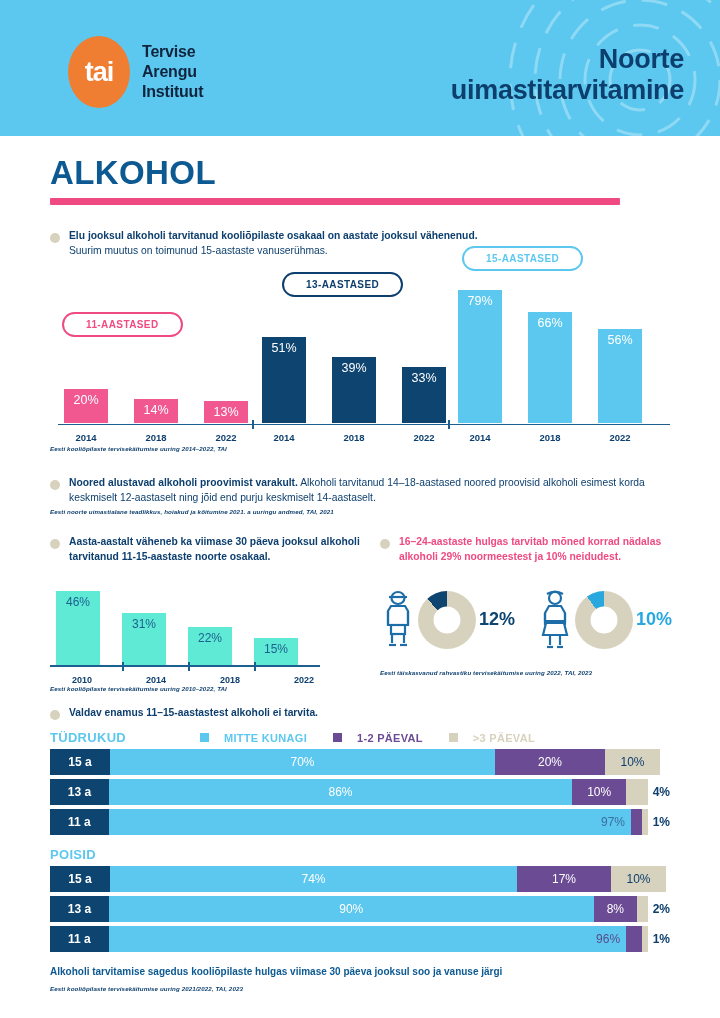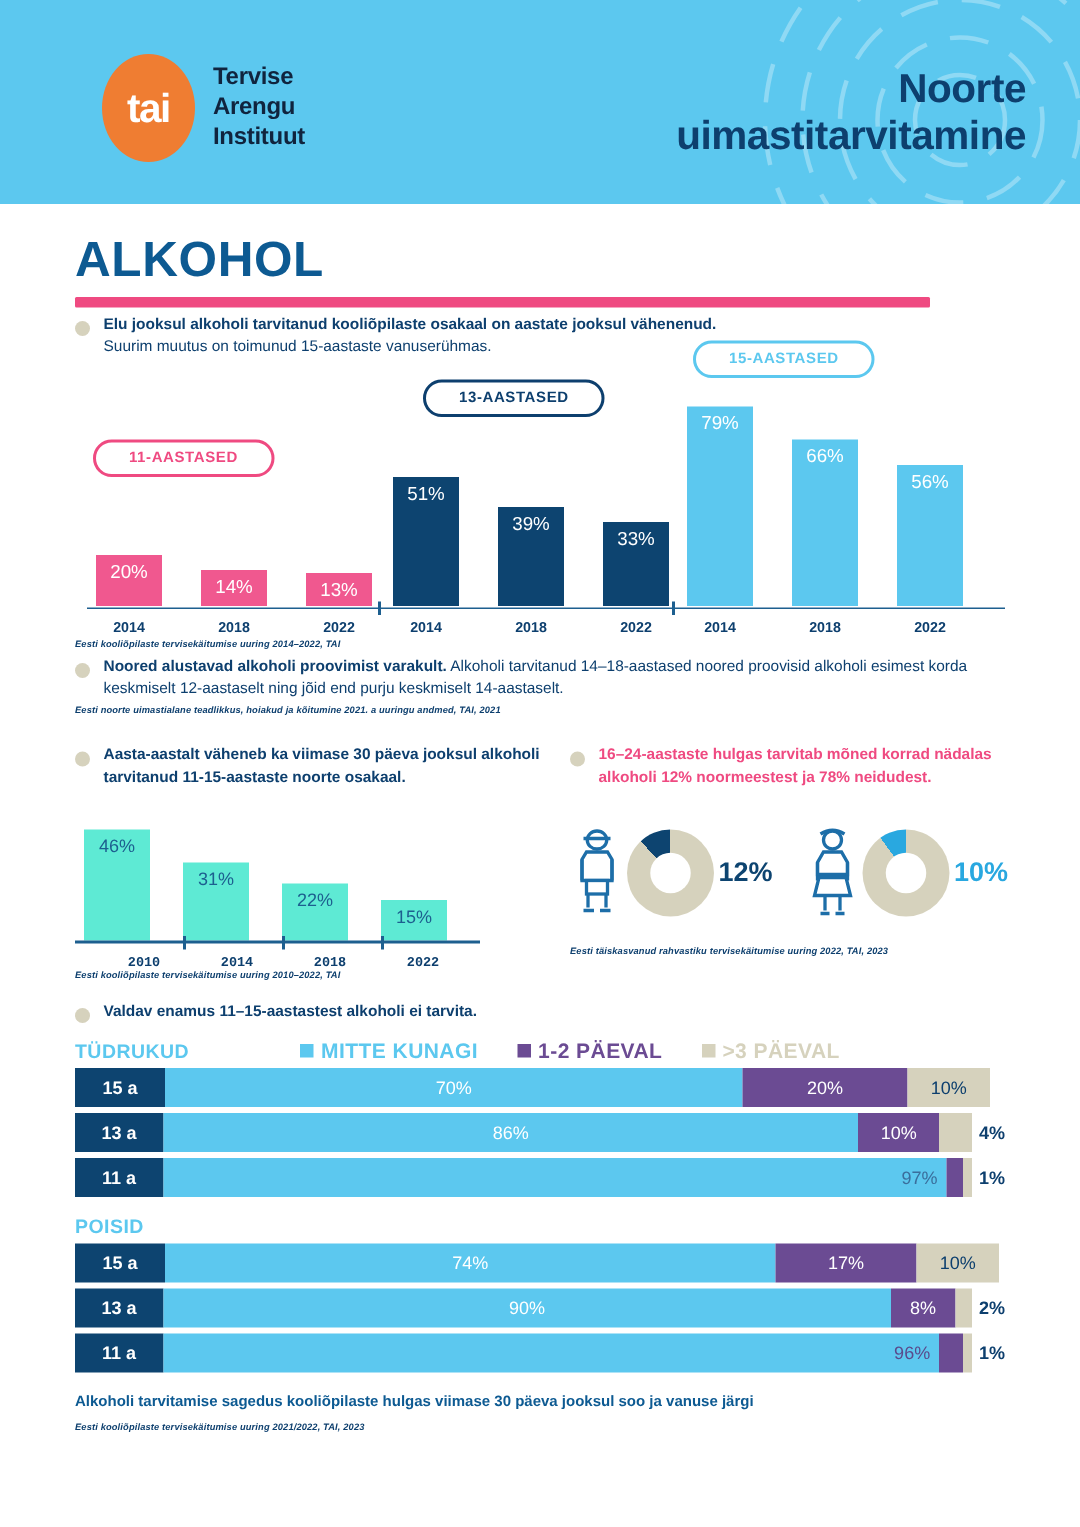--- a/index.html
+++ b/index.html
@@ -62,21 +62,21 @@
     font-weight: bold;
     letter-spacing: 0.4px;
     margin-top: 18px;
   }
   .title-rule {
     height: 7px; background: #ef4a81;
     margin-top: 6px; width: 570px;
     border-radius: 1px;
   }
 
-  .bullet-row { display: flex; gap: 9px; margin-top: 5px; align-items: flex-start; }
+  .bullet-row { display: flex; gap: 9px; margin-top: 24px; align-items: flex-start; }
   .bullet-dot {
     width: 10px; height: 10px; border-radius: 50%;
     background: #d6d2bd; flex: none; margin-top: 4px;
   }
   .bullet-text { font-size: 10.3px; line-height: 1.42; color: #0d3f6e; }
   .bullet-text b { font-weight: bold; }
   .bullet-text .light { font-weight: normal; }
   .bullet-text.pink { color: #ef4a81; font-weight: bold; }
 
   
@@ -150,23 +150,23 @@
     width: 44px; background: #5eead4;
     display: flex; justify-content: center; align-items: flex-start;
     padding-top: 4px;
     color: #1d5f8f; font-size: 12px;
   }
   .chart2 .axis2 {
     position: absolute; bottom: 18px; left: 0; width: 270px;
     height: 1.5px; background: #1d5f8f;
   }
   .chart2 .yearrow2 {
-    position: absolute; bottom: 0; left: 24px;
-    display: flex; gap: 18px;
-    font-size: 9px; font-weight: bold; color: #0d3f6e; font-family: Liberation Mono, monospace;
+    position: absolute; bottom: 0; left: 10px;
+    display: flex; gap: 30px;
+    font-size: 9px; font-weight: bold; color: #0d3f6e;
   }
   .chart2 .yearrow2 span { width: 44px; text-align: center; }
 
   
   .donuts { display: flex; gap: 22px; margin-top: 10px; }
   .donut-unit { display: flex; align-items: center; gap: 2px; }
   .donut {
     width: 58px; height: 58px; border-radius: 50%;
     position: relative;
   }
@@ -174,21 +174,21 @@
     content: ""; position: absolute;
     left: 50%; top: 50%; transform: translate(-50%,-50%);
     width: 27px; height: 27px; border-radius: 50%;
     background: #fff;
   }
   .donut-pct { font-size: 18px; font-weight: bold; margin-left: 1px; }
 
   
   .stack-title { color: #5cc8ef; font-weight: bold; font-size: 13px; letter-spacing: 0.3px; }
   .legend { display: flex; gap: 26px; align-items: center; }
-  .legend-item { display: flex; align-items: center; gap: 5px; font-size: 14px; font-weight: bold; letter-spacing: 0.3px; }
+  .legend-item { display: flex; align-items: center; gap: 15px; font-size: 11px; font-weight: bold; letter-spacing: 0.3px; }
   .legend-box { width: 9px; height: 9px; }
   .lg-blue { background: #5cc8ef; } .lg-blue + span { color: #5cc8ef; }
   .lg-purple { background: #6b4b93; } .lg-purple + span { color: #6b4b93; }
   .lg-beige { background: #d6d2bd; } .lg-beige + span { color: #d6d2bd; }
 
   .legend-head { display: flex; align-items: center; margin-top: 10px; }
 
   .srow { display: flex; align-items: center; height: 26px; margin-top: 4px; }
   .srow .agelbl {
     width: 60px; height: 26px; background: #0d4470; color: #fff;
@@ -353,21 +353,21 @@
           <span>2018</span>
           <span>2022</span>
         </div>
       </div>
       <div class="source">Eesti kooliõpilaste tervisekäitumise uuring 2010–2022, TAI</div>
     </div>
 
     <div class="col-right">
       <div class="bullet-row" style="margin-top:8px">
         <div class="bullet-dot"></div>
-        <div class="bullet-text pink">16–24-aastaste hulgas tarvitab mõned korrad nädalas alkoholi 12% noormeestest ja 78% neidudest.</div>
+        <div class="bullet-text pink">16–24-aastaste hulgas tarvitab mõned korrad nädalas alkoholi 29% noormeestest ja 10% neidudest.</div>
       </div>
 
       <div class="donuts" style="margin-top:24px">
 
         <div class="donut-unit">
           <svg width="36" height="62" viewBox="0 0 36 62">
             <g fill="none" stroke="#1d6ea8" stroke-width="2.2">
               <ellipse cx="18" cy="9" rx="6.5" ry="6"></ellipse>
               <path d="M9 8 h18"></path>
               <path d="M11 17 h14 l3 5 v14 h-20 v-14 z"></path>

